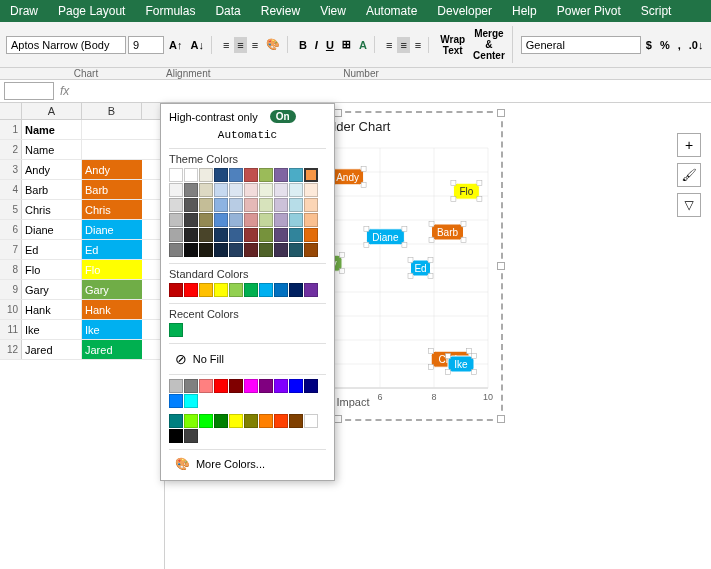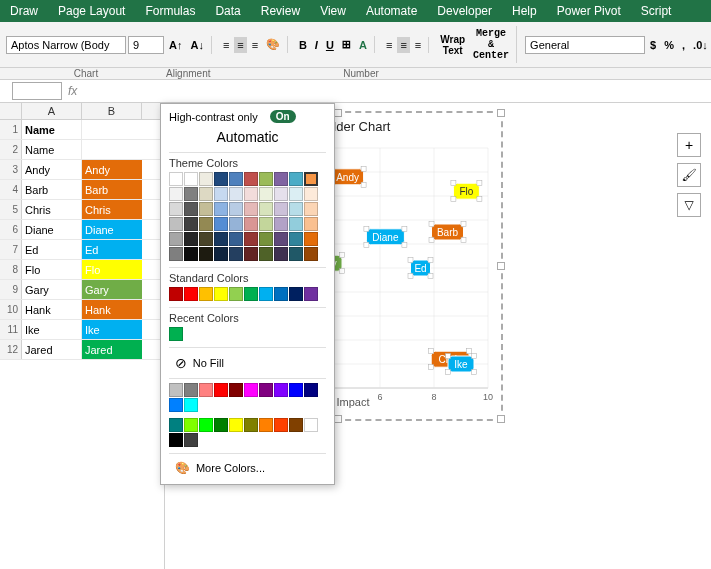--- a/index.html
+++ b/index.html
@@ -52,21 +52,21 @@
       cursor: pointer;
       padding: 2px 3px;
       font-size: 11px;
       font-weight: bold;
     }
 
     .formula-bar {
       display: flex;
       align-items: center;
       border-bottom: 1px solid #d0d0d0;
-      padding: 2px 12px;
+      padding: 2px 4px;
       background: #fff;
     }
     .formula-bar .cell-ref {
       width: 50px;
       border: 1px solid #aaa;
       padding: 1px 3px;
       font-size: 12px;
     }
     .formula-bar .fx {
       margin: 0 6px;
@@ -195,23 +195,24 @@
     .toggle-switch {
       background: #217346;
       color: #fff;
       border-radius: 10px;
       padding: 1px 6px;
       font-size: 10px;
       font-weight: bold;
     }
     .auto-item {
       padding: 3px 6px;
-      font-size: 14px;
+      font-size: 11px;
       cursor: pointer;
       text-align: center;
+      font-family: Liberation Mono, monospace;
     }
 
     
     .chart-area {
       flex: 1;
       padding: 8px;
       position: relative;
       background: #fff;
     }
     .chart-title {
@@ -259,21 +260,21 @@
     <button class="ribbon-btn">⊞</button>
     <button class="ribbon-btn" style="color:#217346;">A</button>
   </div>
   <div class="ribbon-group">
     <button class="ribbon-btn">≡</button>
     <button class="ribbon-btn" style="background:#d0d0d0;">≡</button>
     <button class="ribbon-btn">≡</button>
   </div>
   <div class="ribbon-group">
     <button class="ribbon-btn" style="font-size:10px;">Wrap Text</button>
-    <button class="ribbon-btn" style="font-size:10px;font-family:Liberation Mono, monospace;">Merge &amp; Center</button>
+    <button class="ribbon-btn" style="font-size:10px;">Merge &amp; Center</button>
   </div>
   <div class="ribbon-group">
     <input class="font-box" style="width: 80px;" value="General">
     <button class="ribbon-btn">$</button>
     <button class="ribbon-btn">%</button>
     <button class="ribbon-btn">,</button>
     <button class="ribbon-btn">.0↓</button>
     <button class="ribbon-btn">.0↑</button>
   </div>
 </div>

